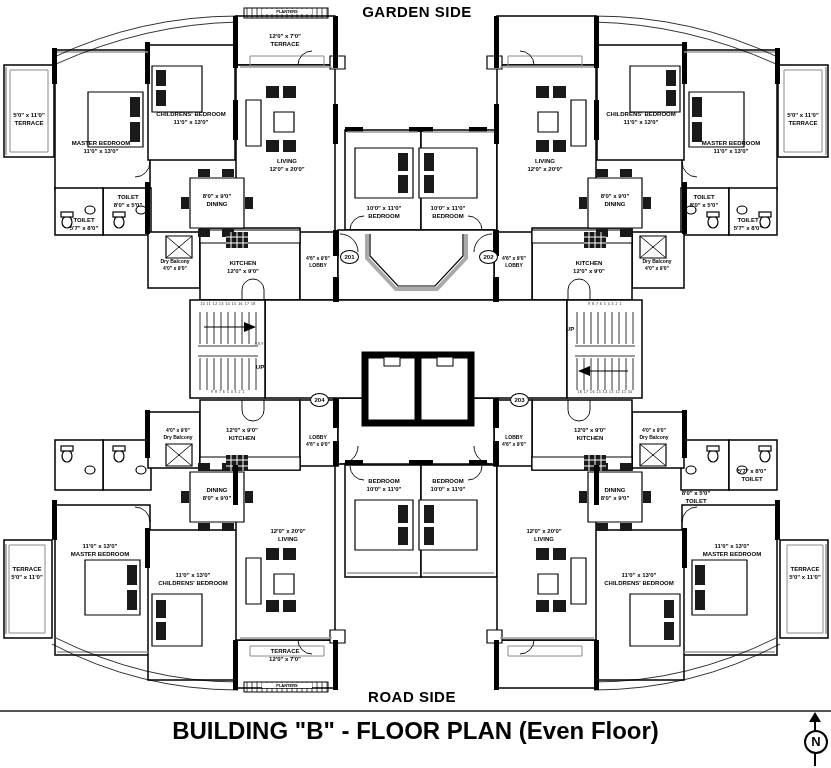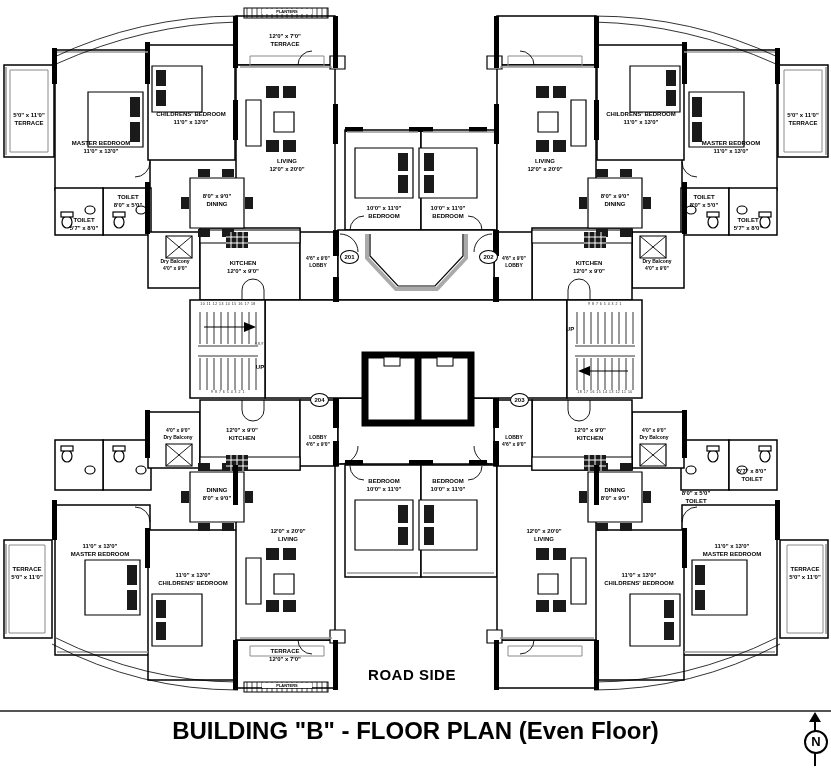--- a/index.html
+++ b/index.html
@@ -233,21 +233,22 @@
     M340,234A18,18 0 0 1 358,252 M492,234A18,18 0 0 0 474,252
     M340,464A18,18 0 0 0 358,446 M492,464A18,18 0 0 1 474,446
     M298,65A14,14 0 0 1 312,51 M534,65A14,14 0 0 0 520,51
     M298,640A14,14 0 0 0 312,654 M534,640A14,14 0 0 1 520,654
     M150,162A15,15 0 0 1 135,177 M682,162A15,15 0 0 0 697,177
     M150,522A15,15 0 0 0 135,507 M682,522A15,15 0 0 1 697,507
     M350,230A14,14 0 0 1 364,216 M482,230A14,14 0 0 0 468,216
     M350,466A14,14 0 0 0 364,480 M482,466A14,14 0 0 1 468,480"></path>
 </svg>
 
-<div class="side" style="left:332px;top:666px;width:160px">ROAD SIDE</div>
+<div class="side" style="left:337px;top:3px;width:160px">GARDEN SIDE</div>
+<div class="side" style="left:332px;top:688px;width:160px">ROAD SIDE</div>
 
 <div class="lbl" style="left:7px;top:112px;width:44px">5'0" x 11'0"
 TERRACE</div>
 <div class="lbl" style="left:61px;top:140px;width:80px">MASTER BEDROOM
 11'0" x 13'0"</div>
 <div class="lbl" style="left:151px;top:111px;width:80px">CHILDRENS' BEDROOM
 11'0" x 13'0"</div>
 <div class="lbl" style="left:250px;top:33px;width:70px">12'0" x 7'0"
 TERRACE</div>
 <div class="lbl tiny" style="left:262px;top:9px;width:48px">PLANTERS</div>

